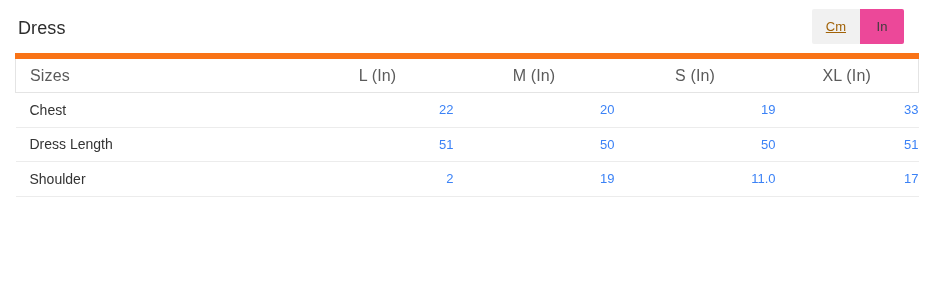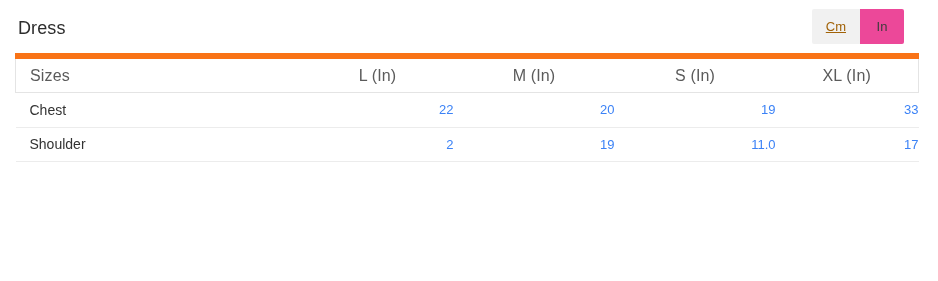--- a/index.html
+++ b/index.html
@@ -160,20 +160,27 @@
     </thead>
     <tbody>
       <tr>
         <td class="row-label">Chest</td>
         <td>22</td>
         <td>20</td>
         <td>19</td>
         <td>33</td>
       </tr>
       <tr>
+        <td class="row-label">Dress Length</td>
+        <td>51</td>
+        <td>50</td>
+        <td>50</td>
+        <td>51</td>
+      </tr>
+      <tr>
         <td class="row-label">Shoulder</td>
         <td>2</td>
         <td>19</td>
         <td>11.0</td>
         <td>17</td>
       </tr>
     </tbody>
   </table>
 
 </div>

